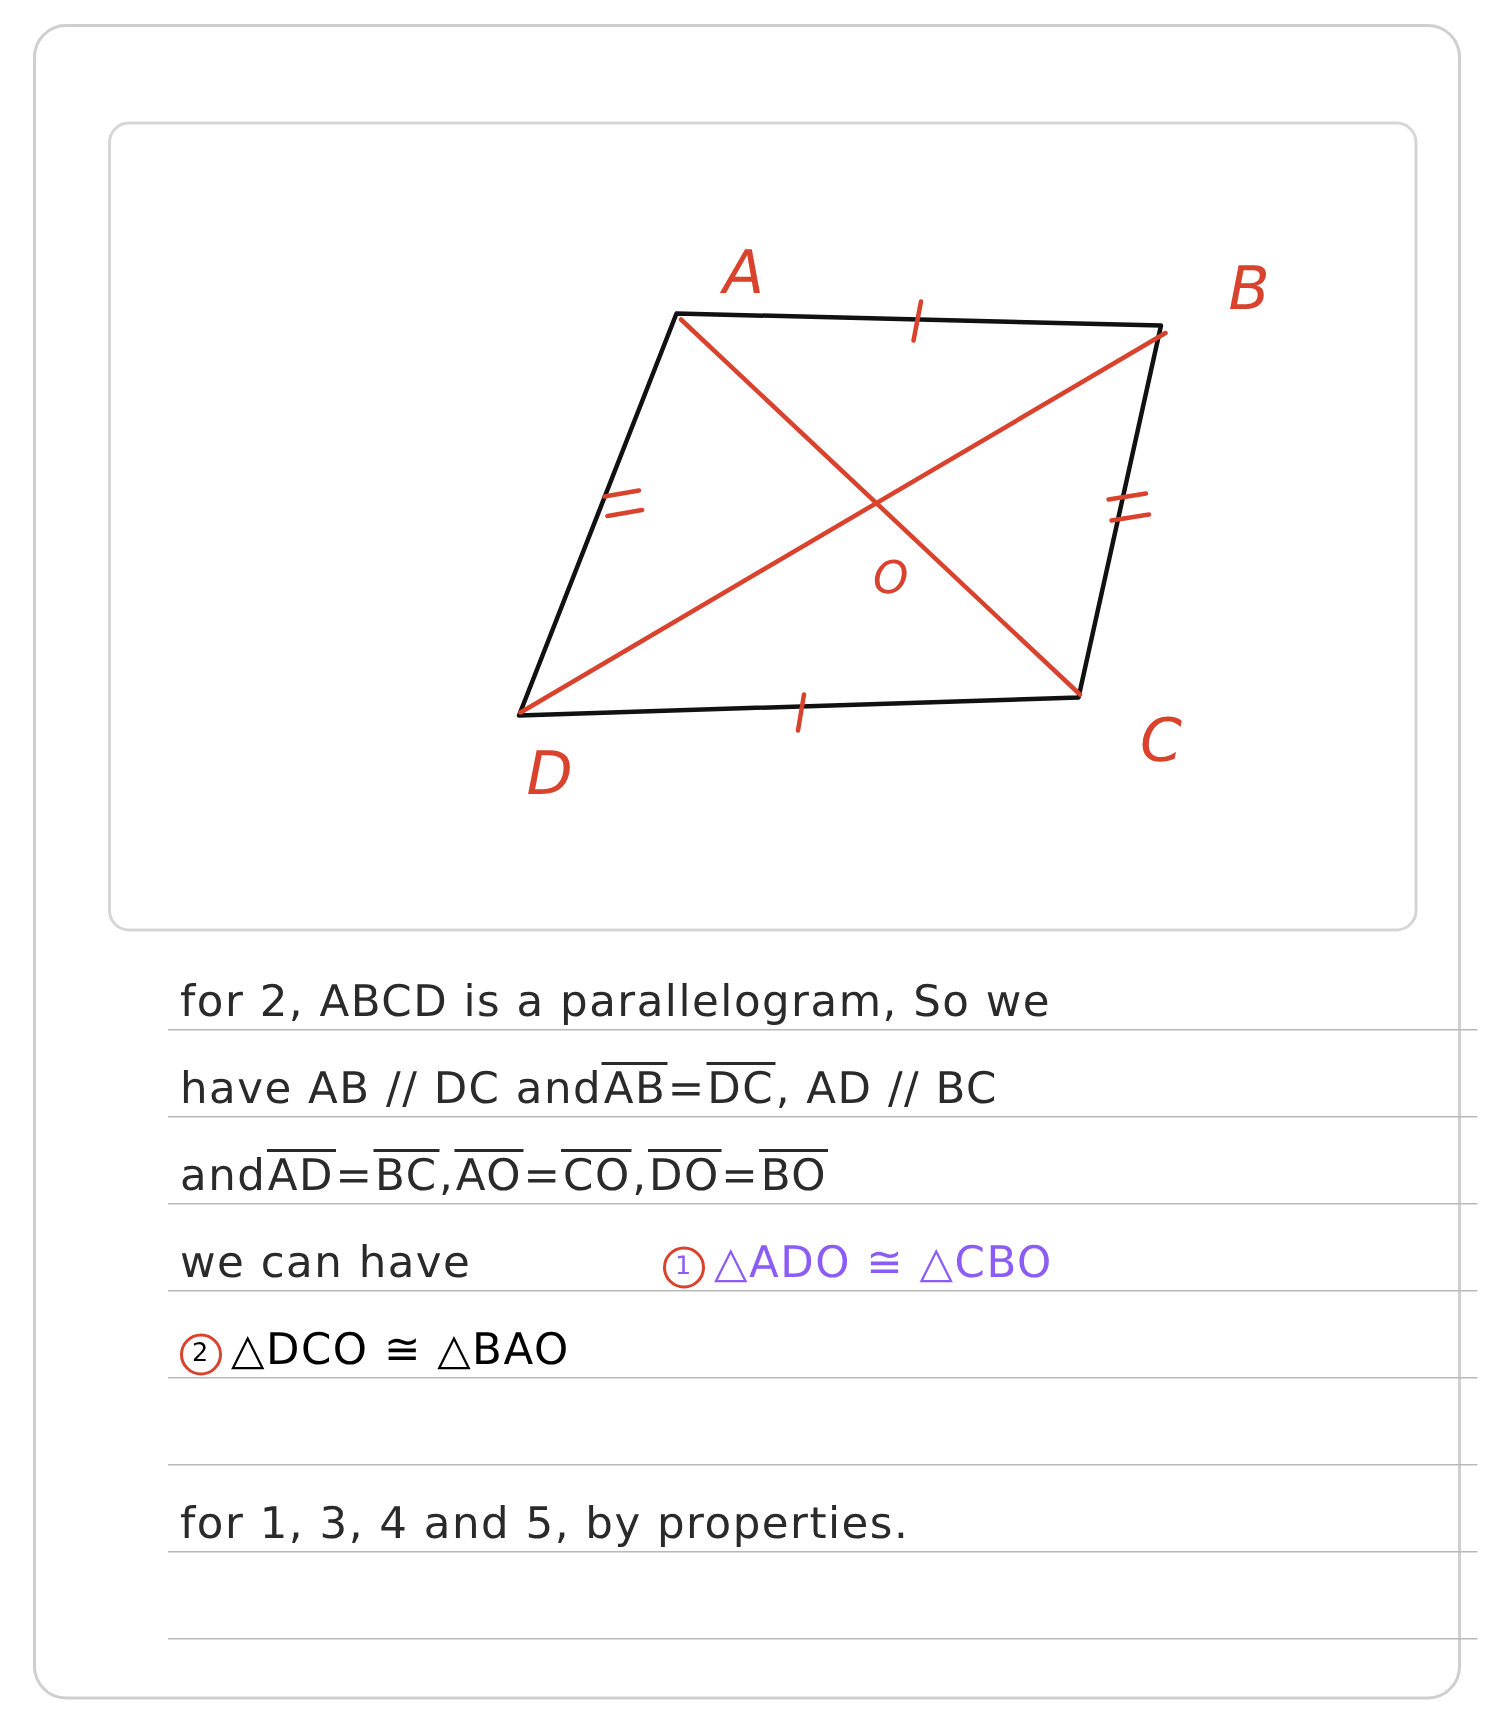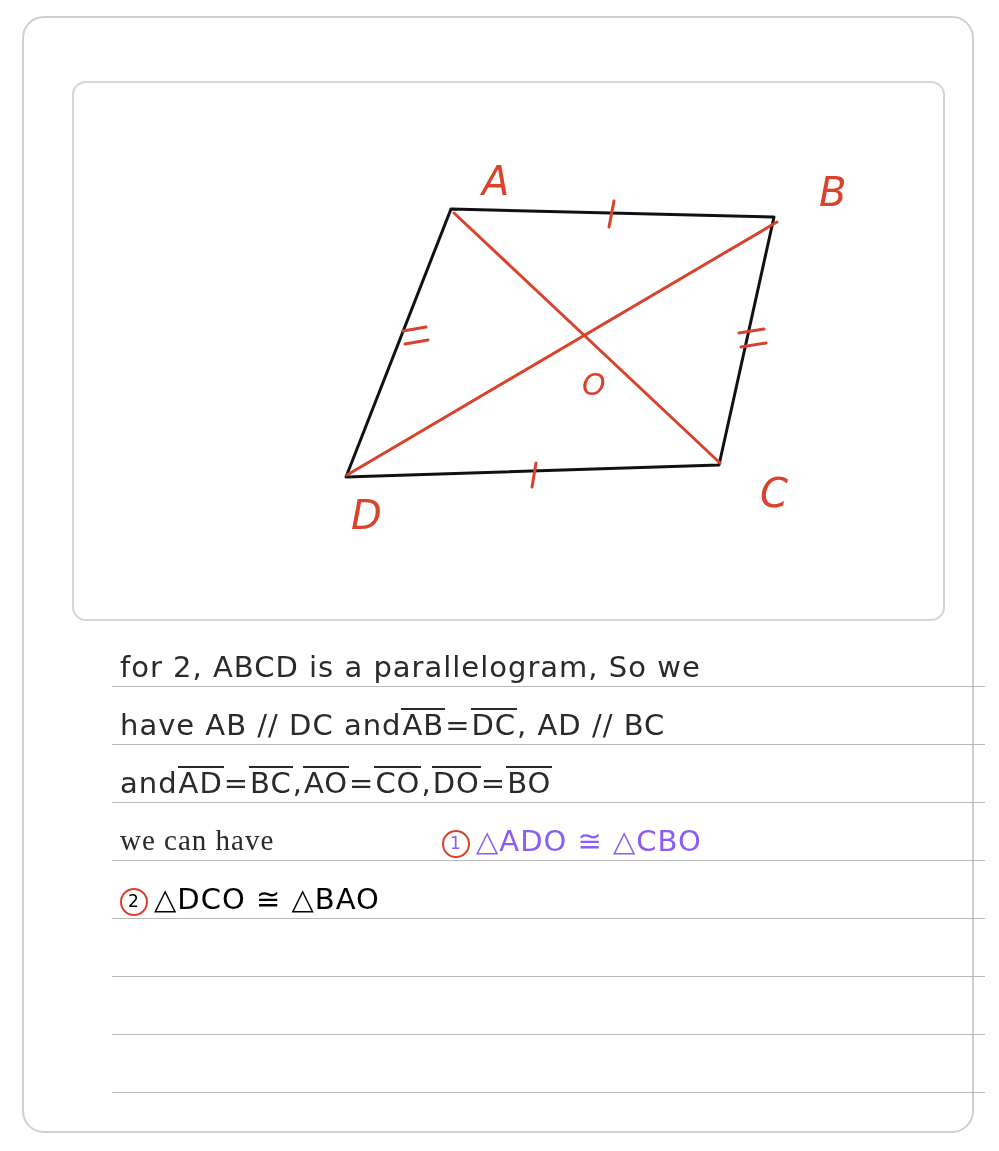--- a/index.html
+++ b/index.html
@@ -136,18 +136,19 @@
     <div class="rule" style="top:172px"></div>
     <div class="rule" style="top:230px"></div>
     <div class="rule" style="top:288px"></div>
     <div class="rule" style="top:346px"></div>
     <div class="rule" style="top:404px"></div>
     <div class="rule" style="top:462px"></div>
 
     <div class="hline" id="l1" style="left: 8px; top: 20px; color: rgb(42, 42, 42);"><span class="sp">for 2,  ABCD  is  a  parallelogram,  So  we</span></div>
     <div class="hline" id="l2" style="left: 8px; top: 78px; color: rgb(42, 42, 42);"><span class="sp">have   AB // DC   and   </span><span class="ovl">AB</span><span class="sp"> = </span><span class="ovl">DC</span><span class="sp"> ,   AD // BC</span></div>
     <div class="hline" id="l3" style="left: 8px; top: 136px; color: rgb(42, 42, 42);"><span class="sp">and   </span><span class="ovl">AD</span><span class="sp"> = </span><span class="ovl">BC</span><span class="sp"> ,    </span><span class="ovl">AO</span><span class="sp"> = </span><span class="ovl">CO</span><span class="sp"> ,  </span><span class="ovl">DO</span><span class="sp"> = </span><span class="ovl">BO</span></div>
-    <div class="hline" id="l4" style="left: 8px; top: 194px; color: rgb(42, 42, 42); font-family: Liberation Serif, serif;"><span class="sp">we  can  have</span></div>
+    <div class="hline" id="l4" style="left: 8px; top: 194px; color: rgb(42, 42, 42);"><span class="sp">we  can  have</span></div>
     <div class="hline red" id="l4b" style="left: 330px; top: 194px; color: #8b5cf6;"><span class="circnum">1</span><span class="sp">△ADO  ≅ △CBO</span></div>
     <div class="hline red" id="l5" style="left: 8px; top: 252px; color: #000000;"><span class="circnum">2</span><span class="sp">△DCO  ≅ △BAO</span></div>
+    <div class="hline" id="l7" style="left: 8px; top: 368px; color: rgb(42, 42, 42);"><span class="sp">for 1, 3, 4 and 5,    by  properties.</span></div>
   </div>
 
 </div>
 
 </body></html>

